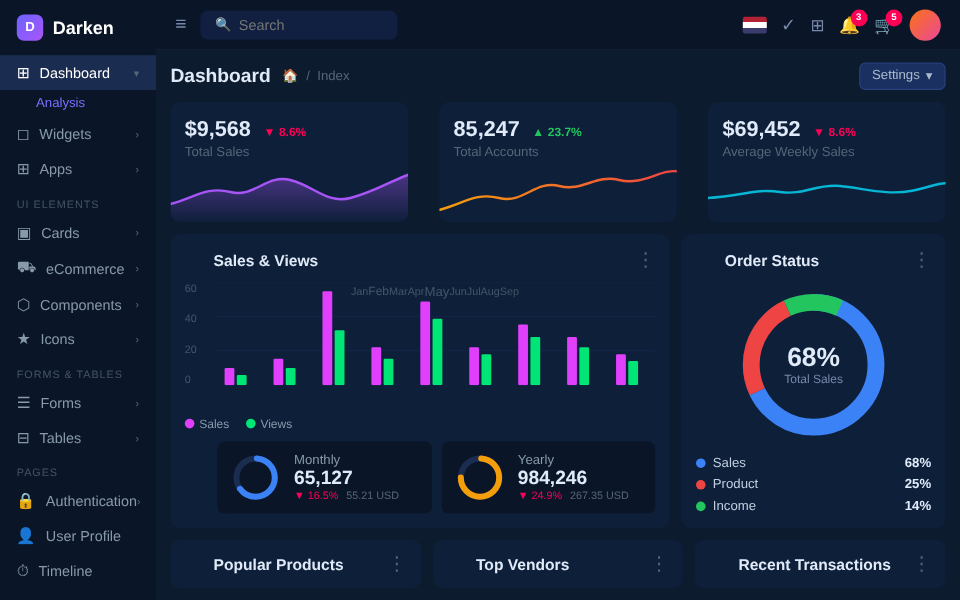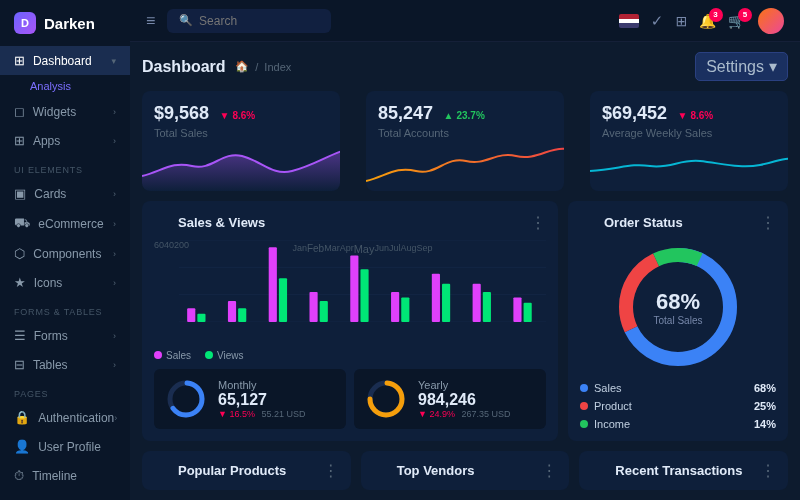--- a/index.html
+++ b/index.html
@@ -128,22 +128,22 @@
       flex-direction: column;
       gap: 10px;
     }
     .page-header {
       display: flex; align-items: center; justify-content: space-between;
     }
     .page-title { font-size: 16px; font-weight: bold; color: #e0eaf8; }
     .breadcrumb { display: flex; align-items: center; gap: 6px; font-size: 11px; color: #556677; }
     .settings-btn {
       background: #1a3060; border: 1px solid #2a4080; border-radius: 5px;
-      color: #aabbcc; font-size: 16px; padding: 4px 10px;
-      display: flex; align-items: center; gap: 5px; cursor: pointer;
+      color: #aabbcc; font-size: 11px; padding: 4px 10px;
+      display: flex; gap: 5px; cursor: pointer;
     }
 
     
     .stat-cards {
       display: grid;
       grid-template-columns: 1fr 1fr 1fr;
       gap: 26px;
     }
     .stat-card {
       background: #0e1f3a;
@@ -184,36 +184,37 @@
       gap: 8px;
       overflow: hidden;
     }
     .card-header {
       display: flex; align-items: center; justify-content: space-between; margin-left: 24px;
     }
     .card-title { font-size: 13px; font-weight: bold; color: #e0eaf8; }
     .card-menu { color: #556677; cursor: pointer; font-size: 16px; }
     .chart-labels-y {
       position: absolute; left: 0; top: 0; bottom: 20px;
-      display: flex; flex-direction: row; justify-content: space-between;
+      display: flex; flex-direction: column; justify-content: space-between;
       font-size: 9px; color: #445566;
     }
     .chart-inner {
       position: absolute; left: 25px; right: 0; top: 0; bottom: 20px;
     }
 
     .legend {
       display: flex; gap: 14px; align-items: center; font-size: 10px; color: #8899aa;
     }
     .legend-dot { width: 8px; height: 8px; border-radius: 50%; display: inline-block; margin-right: 4px; }
 
     
     .stat-bottom {
       display: grid; grid-template-columns: 1fr 1fr;
       gap: 8px;
+      margin-left: 27px;
     }
     .mini-stat {
       background: #0a1628; border-radius: 6px; padding: 8px 10px;
       display: flex; align-items: center; gap: 10px;
     }
     .donut-wrap { position: relative; width: 44px; height: 44px; flex-shrink: 0; }
     .mini-stat-text {}
     .mini-stat-title { font-size: 11px; color: #8899aa; }
     .mini-stat-value { font-size: 16px; font-weight: bold; color: #e0eaf8; }
     .mini-stat-sub { font-size: 9px; color: #556677; }

